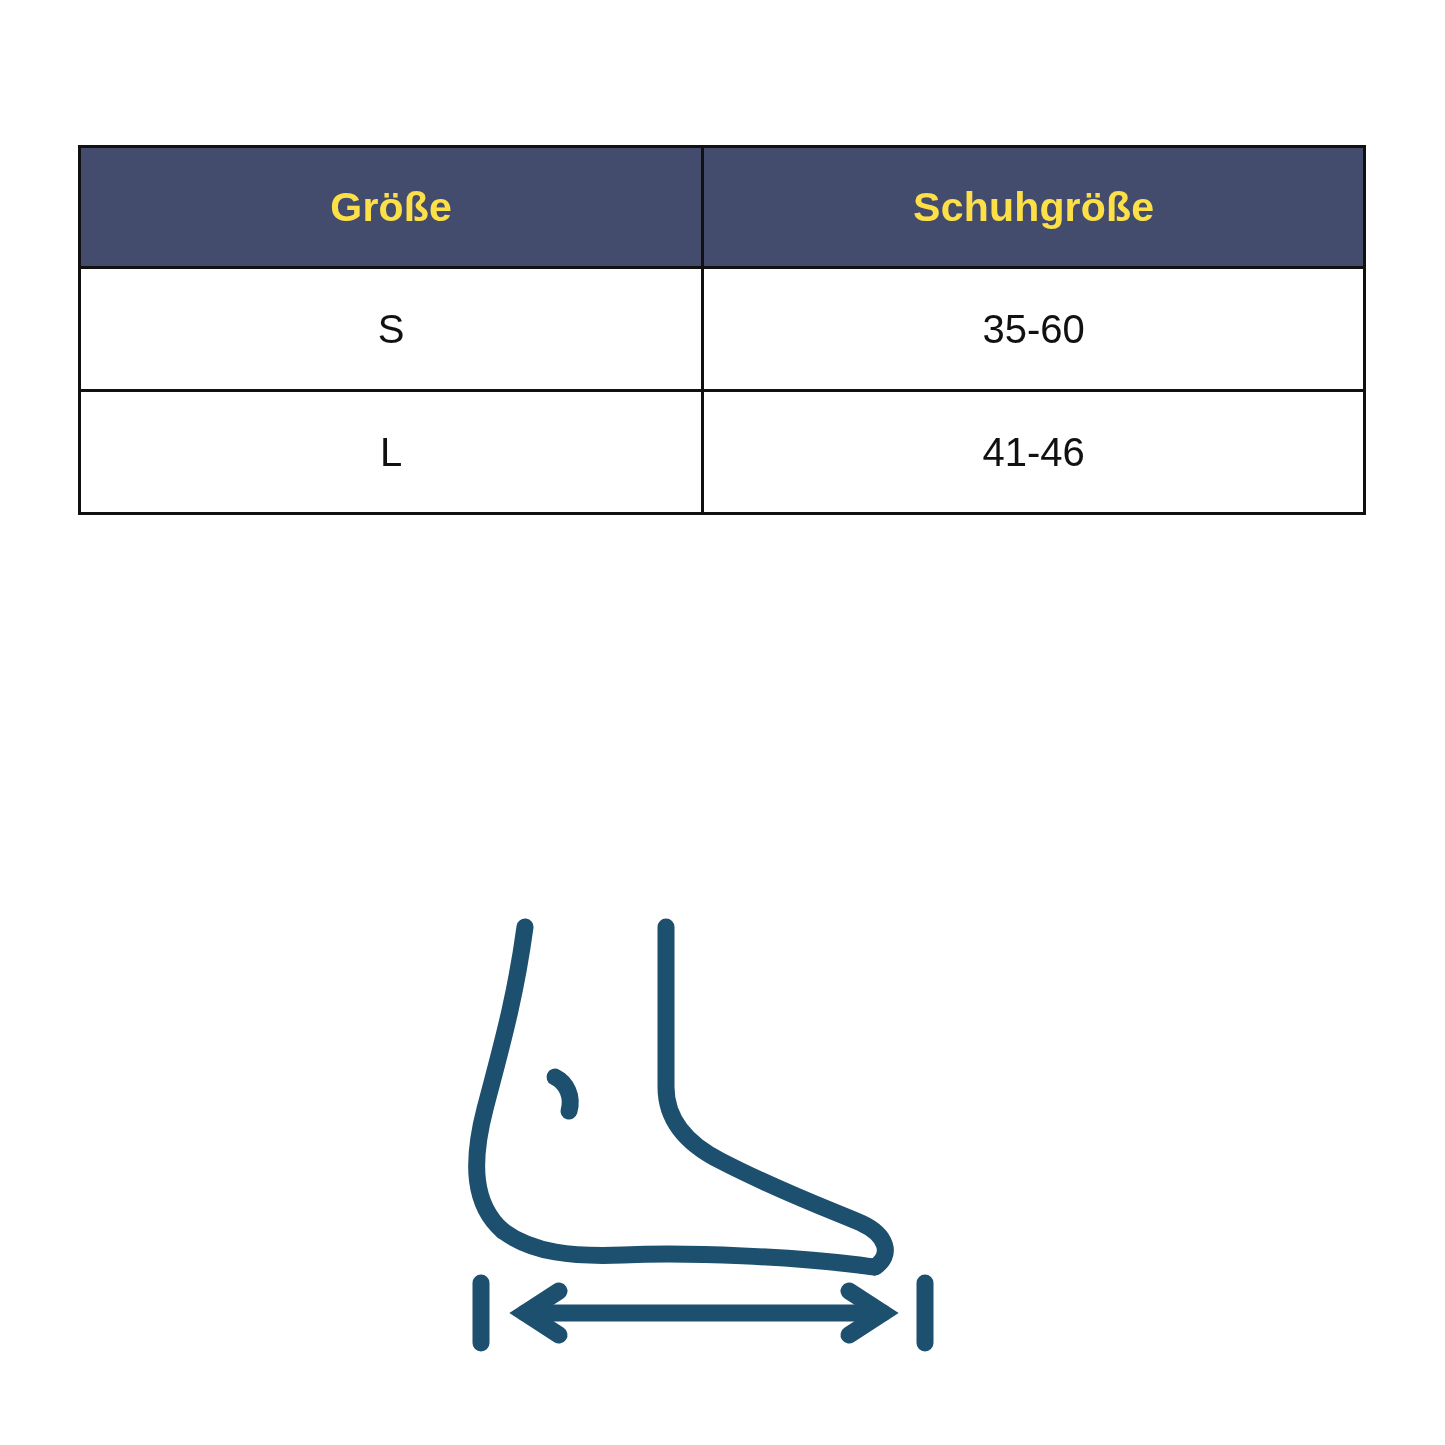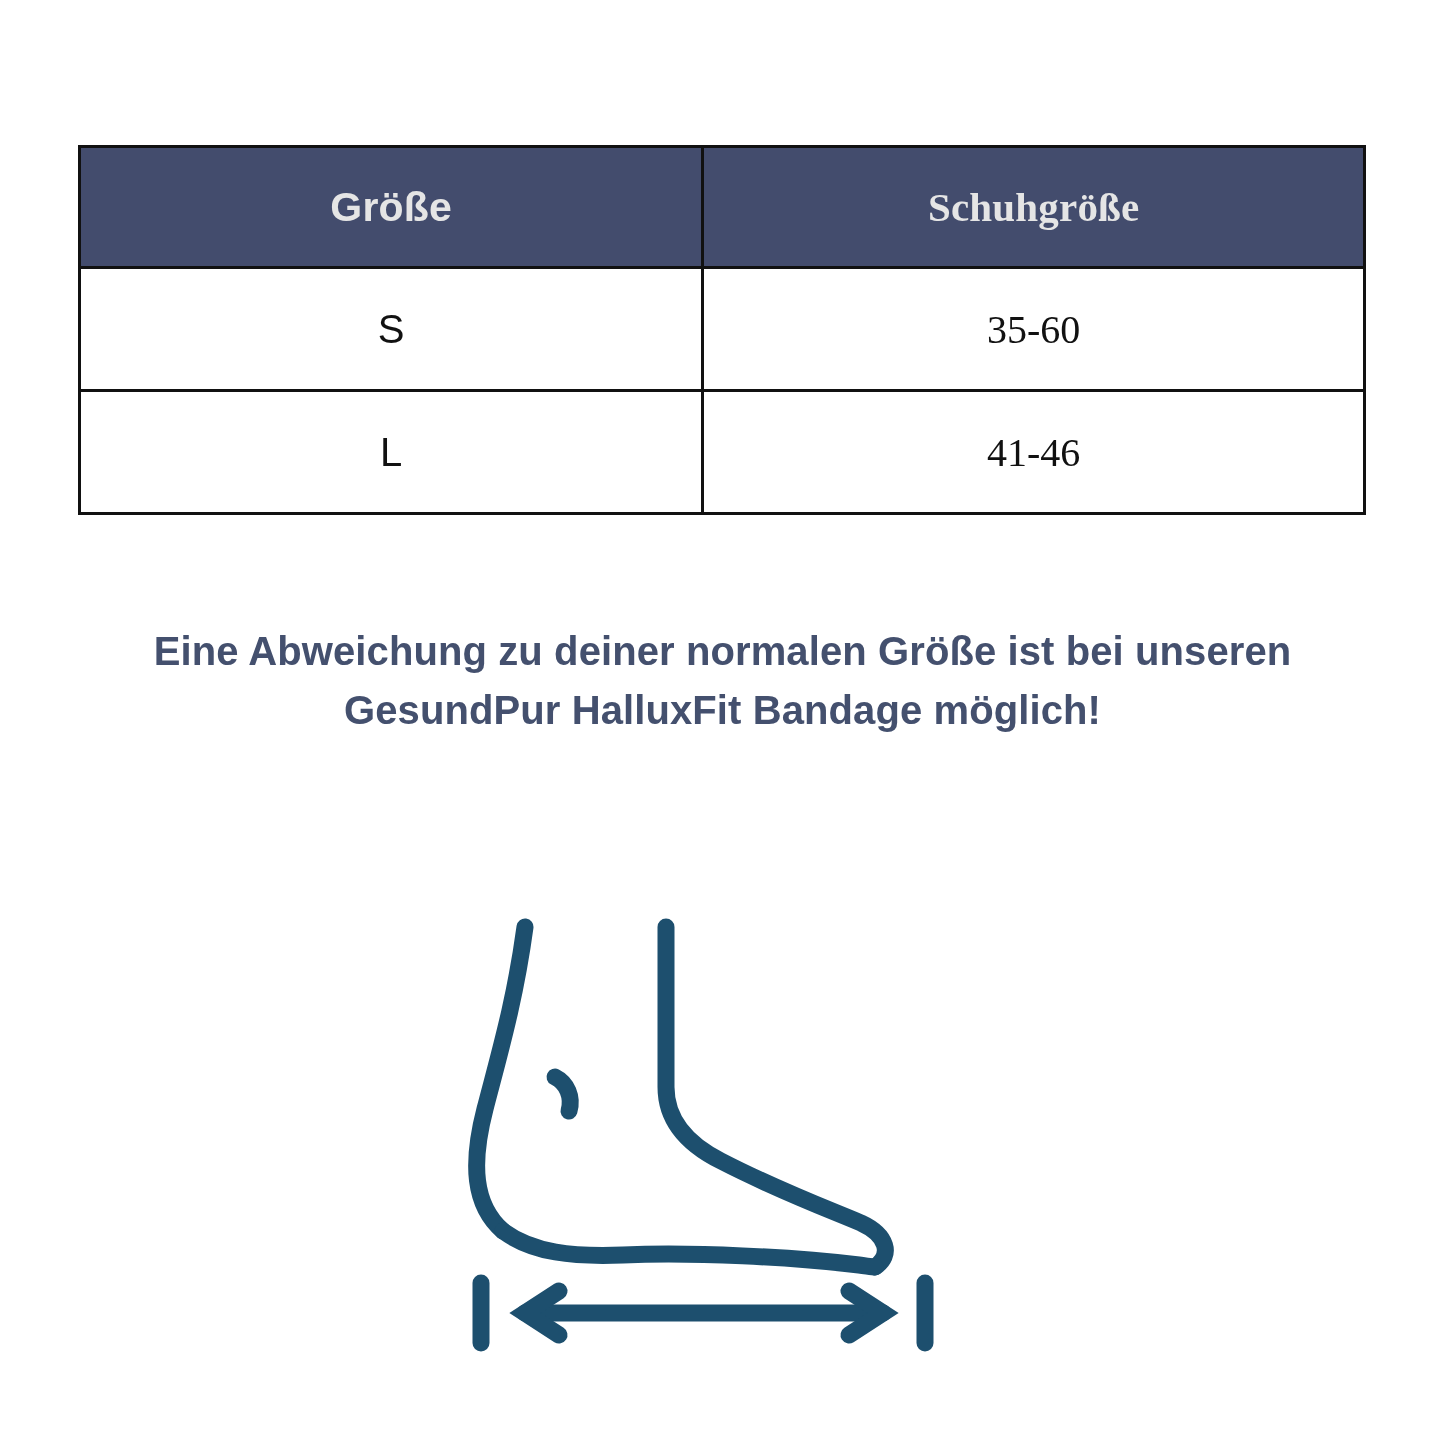--- a/index.html
+++ b/index.html
@@ -34,35 +34,35 @@
     table-layout: fixed;
   }
   table.size-table th,
   table.size-table td {
     border: 3px solid #111111;
     text-align: center;
     vertical-align: middle;
   }
   table.size-table thead th {
     background: #434c6d;
-    color: #e5e5e5;
+    color: #fde047;
     font-size: 41px;
     font-weight: bold;
     height: 116px;
     letter-spacing: 0.2px;
   }
   table.size-table tbody td {
     background: #ffffff;
     color: #111111;
     font-size: 40px;
     font-weight: normal;
     height: 118px;
   }
   .col-left { width: 48.5%; }
-  .col-right { width: 51.5%; font-family: Liberation Serif, serif; }
+  .col-right { width: 51.5%; }
 
   
   .note {
     position: absolute;
     left: 0;
     top: 622px;
     width: 1445px;
     text-align: center;
     font-size: 40px;
     font-weight: bold;
@@ -105,21 +105,20 @@
           <td class="col-right">35-60</td>
         </tr>
         <tr>
           <td class="col-left">L</td>
           <td class="col-right">41-46</td>
         </tr>
       </tbody>
     </table>
   </div>
 
-  <div class="note">Eine Abweichung zu deiner normalen Größe ist bei unseren GesundPur HalluxFit Bandage möglich!</div>
 
   <div class="illustration">
     <svg width="520" height="450" viewBox="0 0 520 450">
       <g fill="none" stroke="#1d4f6e" stroke-width="17" stroke-linecap="round" stroke-linejoin="round">
 
         <path d="M62 22 C 52 96, 36 150, 22 204 C 8 258, 10 300, 40 326"></path>
 
         <path d="M203 22 L 203 182 C 203 214, 222 238, 258 256 C 316 286, 370 306, 398 318 C 424 330, 430 350, 412 362"></path>
 
         <path d="M40 326 C 70 348, 110 352, 160 350 C 230 347, 330 352, 396 360 C 404 361, 409 362, 412 362"></path>

